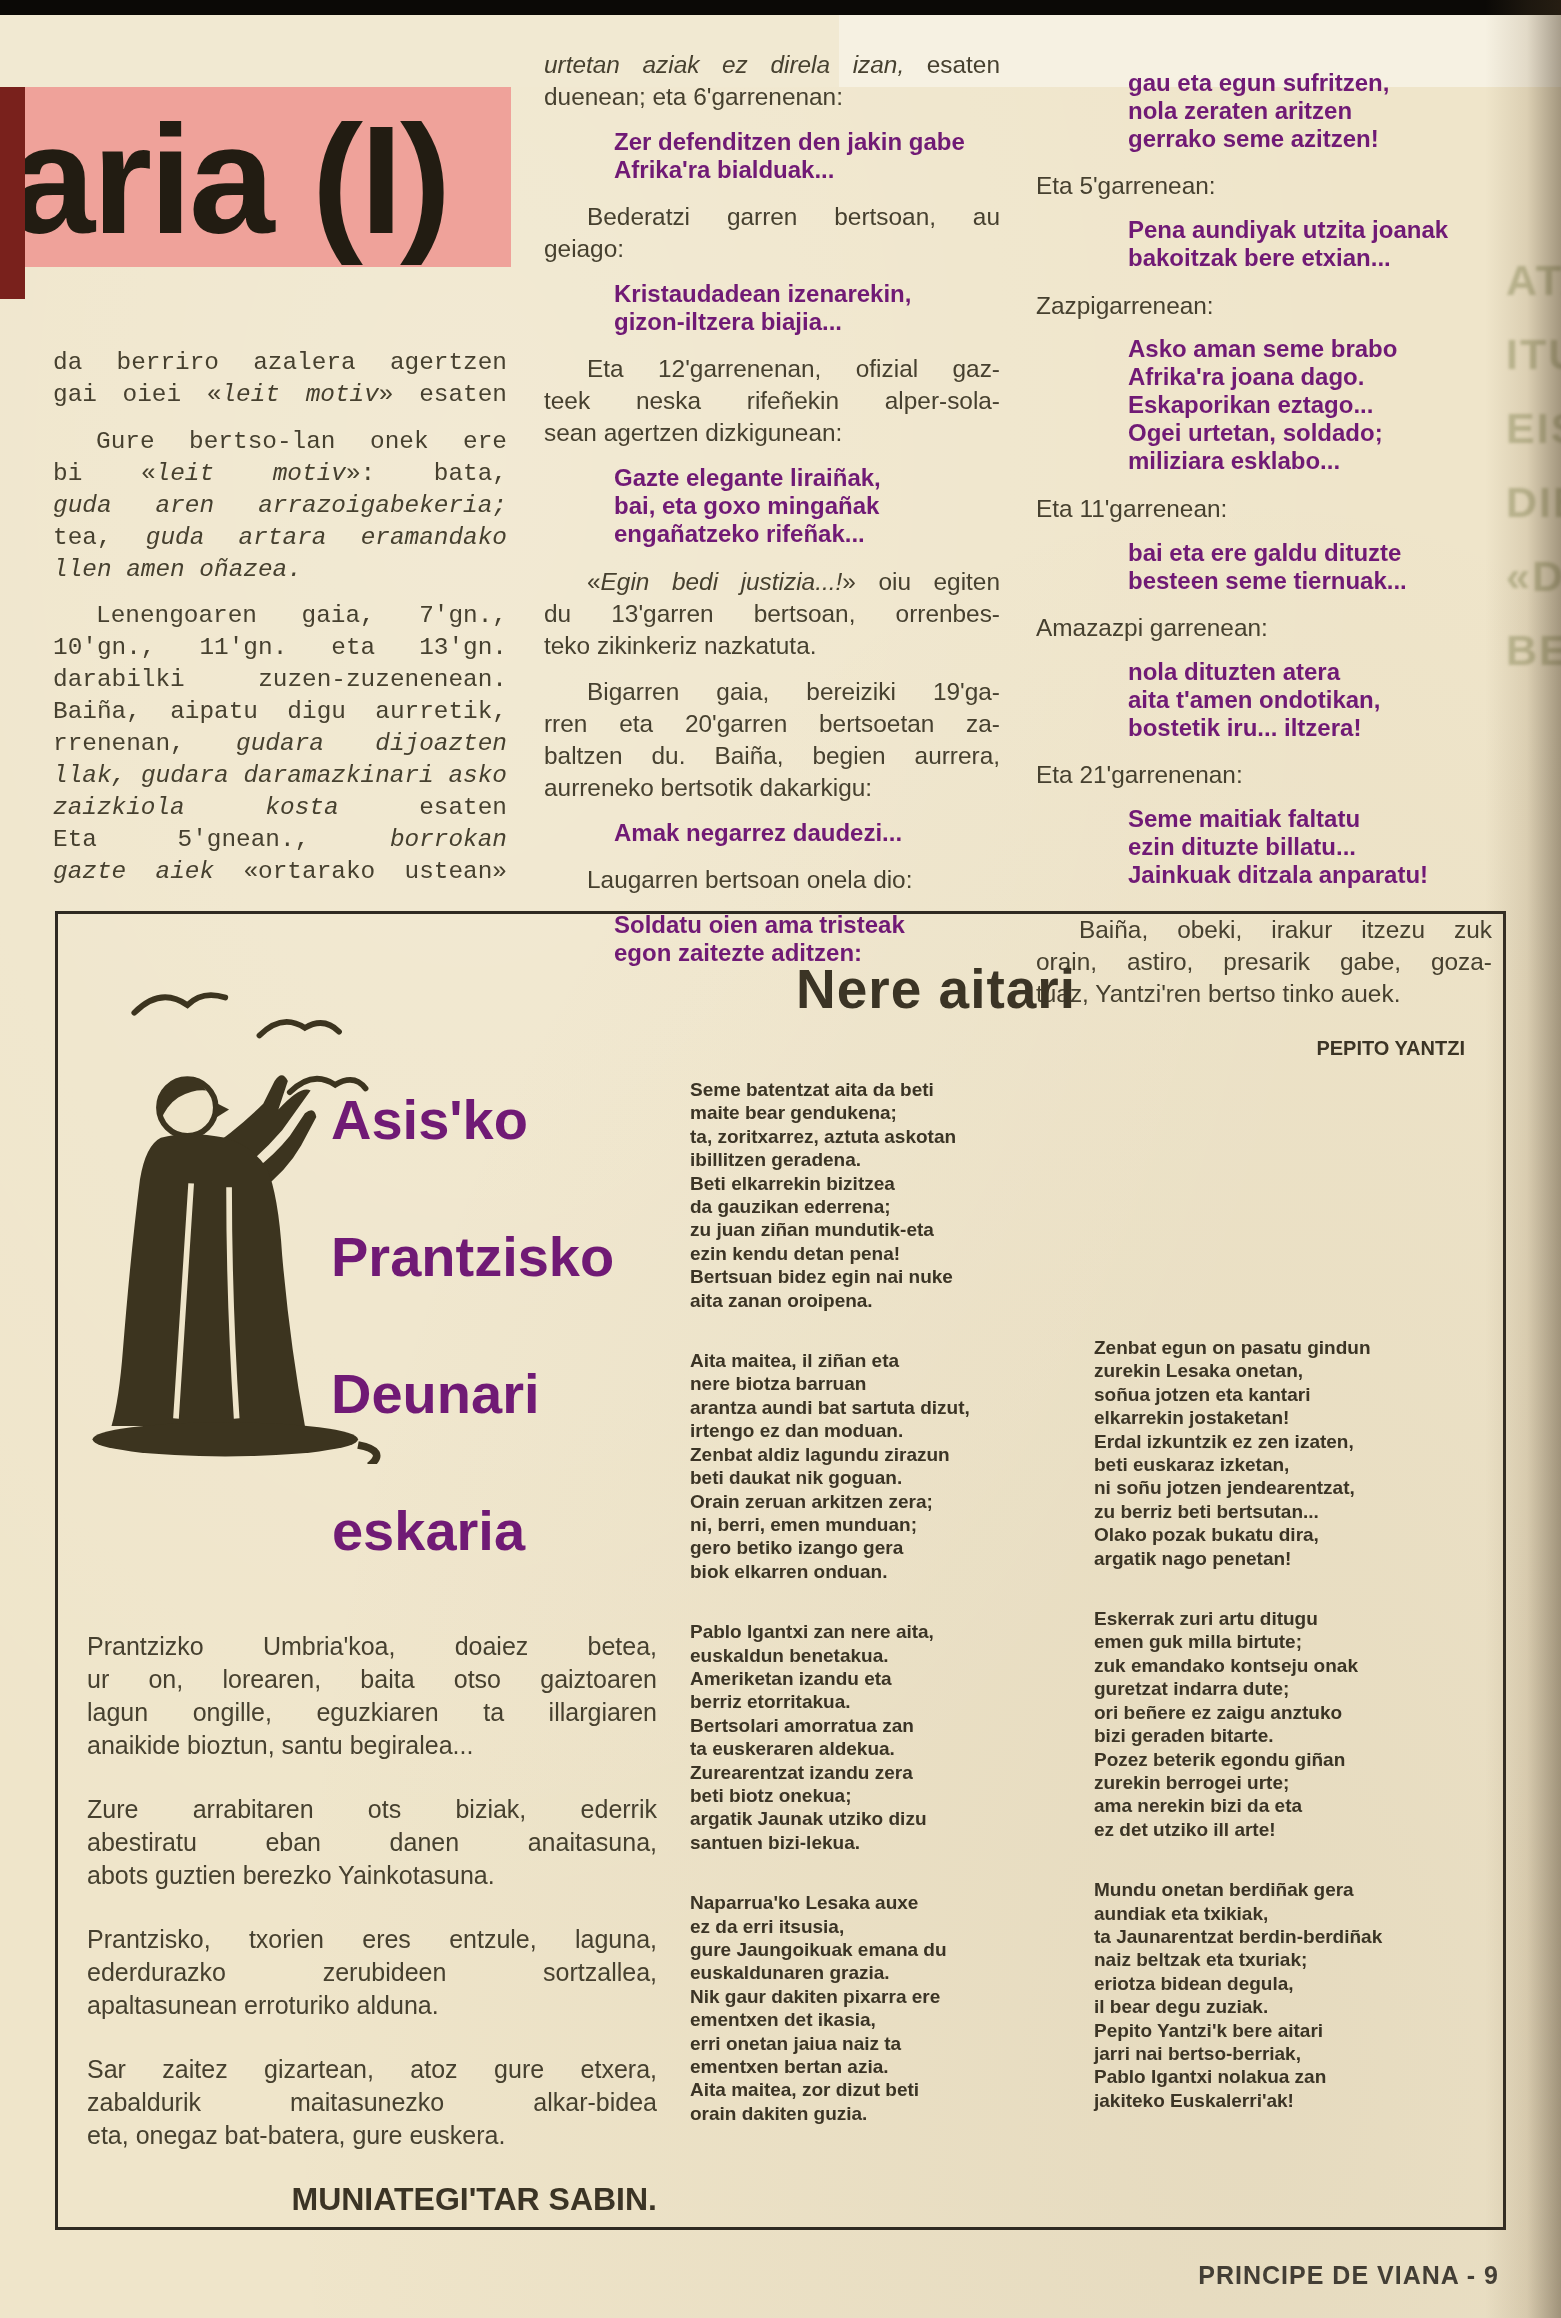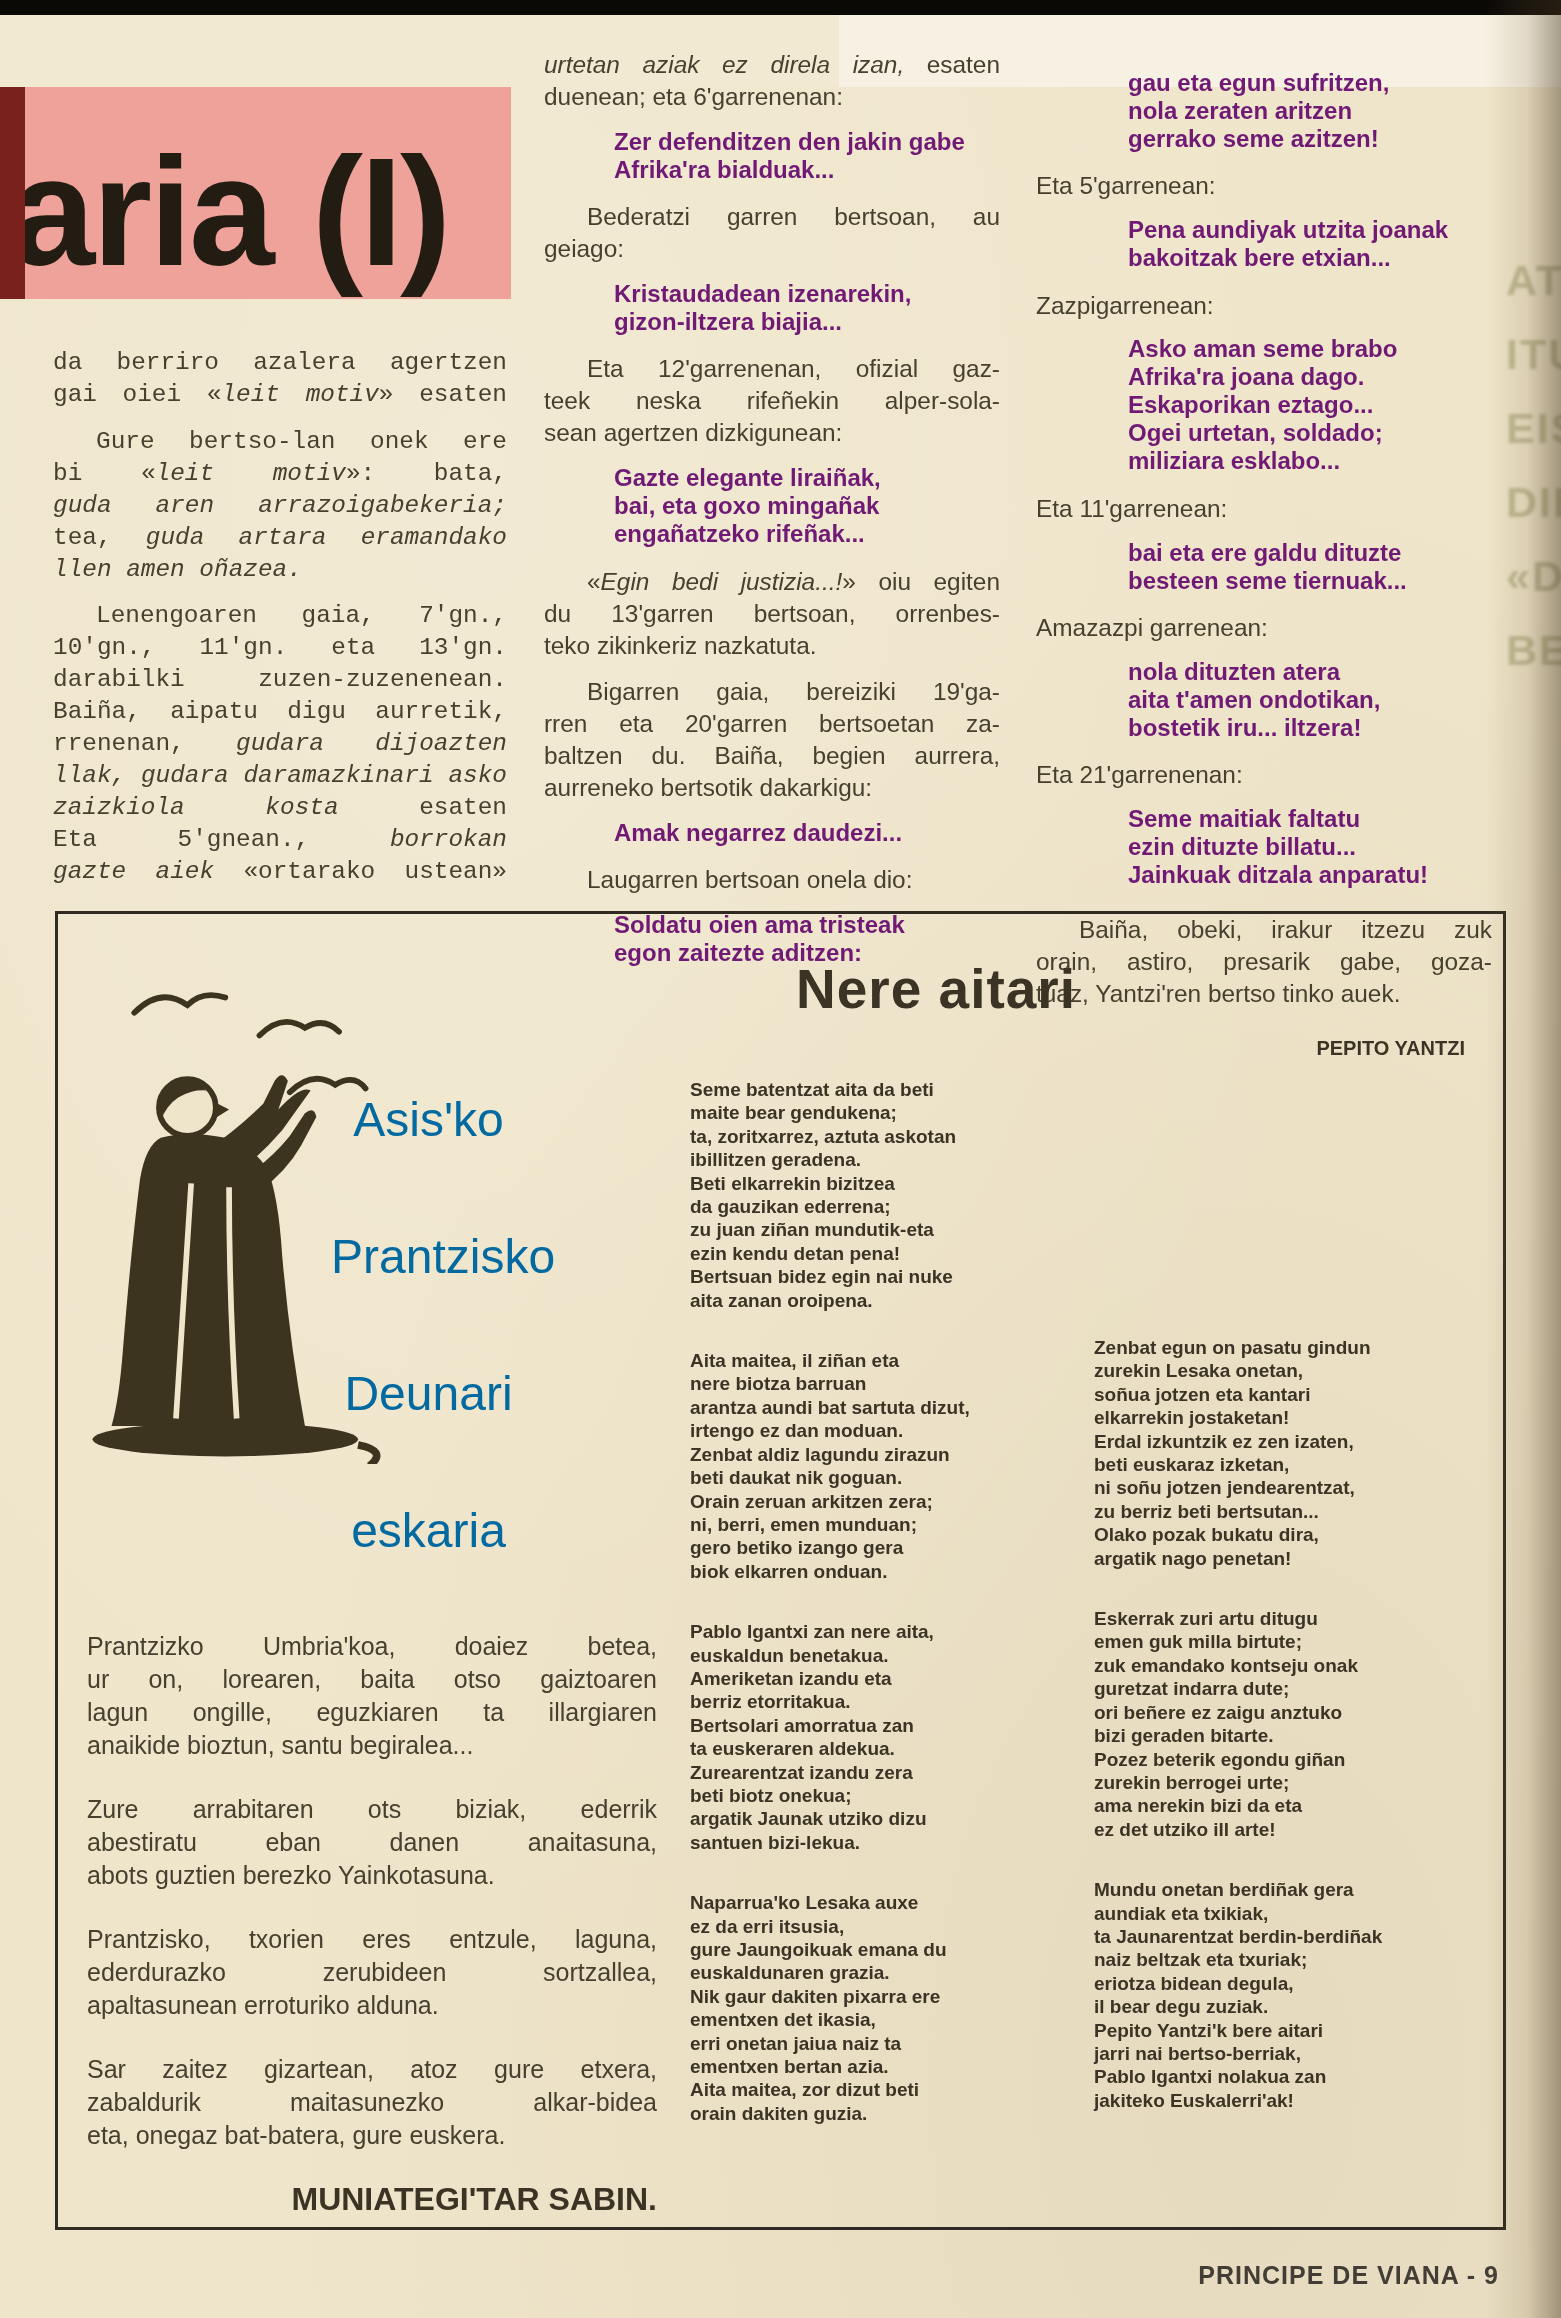--- a/index.html
+++ b/index.html
@@ -5,42 +5,42 @@
   html,body{margin:0;padding:0;background:#8a8070;}
   .page{position:relative;width:1561px;height:2318px;margin:0 auto;overflow:hidden;
         background:#efe5ca;font-family:"Liberation Sans",sans-serif;color:#46402f;}
   .page::before{content:"";position:absolute;inset:0;pointer-events:none;
         background:radial-gradient(ellipse at 30% 20%,rgba(255,255,255,.18),rgba(0,0,0,0) 60%),
                    radial-gradient(ellipse at 80% 90%,rgba(120,95,60,.08),rgba(0,0,0,0) 55%);}
   .topbar{position:absolute;left:0;top:0;width:1561px;height:14.6px;background:#0b0906;}
   .topcream{position:absolute;left:0;top:14.6px;width:839px;height:72px;background:#f1e9d2;}
   .topwhite{position:absolute;left:839px;top:14.6px;width:723px;height:72px;background:#f6f1e2;}
   .maroon-strip{position:absolute;left:0;top:87px;width:25px;height:212px;background:#79211c;}
-  .pink-banner{position:absolute;left:25px;top:87px;width:486px;height:212px;background:#efa29a;overflow:hidden;}
+  .pink-banner{position:absolute;left:25px;top:87px;width:486px;height:180px;background:#efa29a;overflow:hidden;}
   .banner-title{position:absolute;left:-15.6px;bottom:9.8px;font-size:154px;font-weight:bold;
         color:#221c12;letter-spacing:-2.9px;white-space:nowrap;line-height:1;}
   
   .col{position:absolute;font-size:24.4px;line-height:32px;}
   .col1{left:53px;top:347px;width:454px;font-family:Liberation Mono, monospace;}
   .col2{left:544px;top:49px;width:456px;}
   .col3{left:1036px;top:55px;width:456px;}
   .para{margin:0 0 14.6px 0;}
   .jp .ln{height:32px;overflow:hidden;text-align:justify;}
   .jp .ln::after{content:"";display:inline-block;width:100%;height:0;}
   .jp .ln:last-child::after{width:0;}
   .para.indent .ln:first-child{text-indent:43px;}
   .verse{font-weight:bold;font-size:24px;line-height:28px;margin:13.7px 0 17.6px 70px;color:#701a75;}
   .col3 .verse{margin-left:92px;}
   .head{margin:17.6px 0 3.9px 0;}
   .col3 .closing{margin-top:25px;}
   
   .box{position:absolute;left:55px;top:911px;width:1445px;height:1313px;border:3.9px solid #2f2a22;}
   .monk{position:absolute;left:13.7px;top:57px;width:390px;height:493px;}
   .box-titles{position:absolute;left:273px;top:181px;width:195px;display:flex;flex-direction:column;
-        gap:88px;text-align:center;font-weight:normal;font-size:48px;line-height:49px;color:#0369a1;}
+        gap:88px;text-align:center;font-weight:bold;font-size:56px;line-height:49px;color:#701a75;}
   .box-paras{position:absolute;left:29px;top:716px;width:570px;font-size:25px;line-height:33px;}
   .box-paras .jp .ln{height:33px;}
   .box-paras .para{margin-bottom:31px;}
   .signature{font-weight:bold;text-align:right;font-size:32px;color:#3b3425;}
   .poem-title{position:absolute;left:644px;top:43px;width:468px;text-align:center;
         font-size:55px;font-weight:bold;color:#3b3425;letter-spacing:1px;}
   .poem-author{position:absolute;left:975px;top:123px;width:432px;text-align:right;
         font-weight:bold;font-size:20px;color:#3b3425;}
   .stanzas{position:absolute;width:419px;font-weight:bold;font-size:19px;line-height:23.4px;color:#3b3425;}
   .stanza{margin-bottom:37px;}

